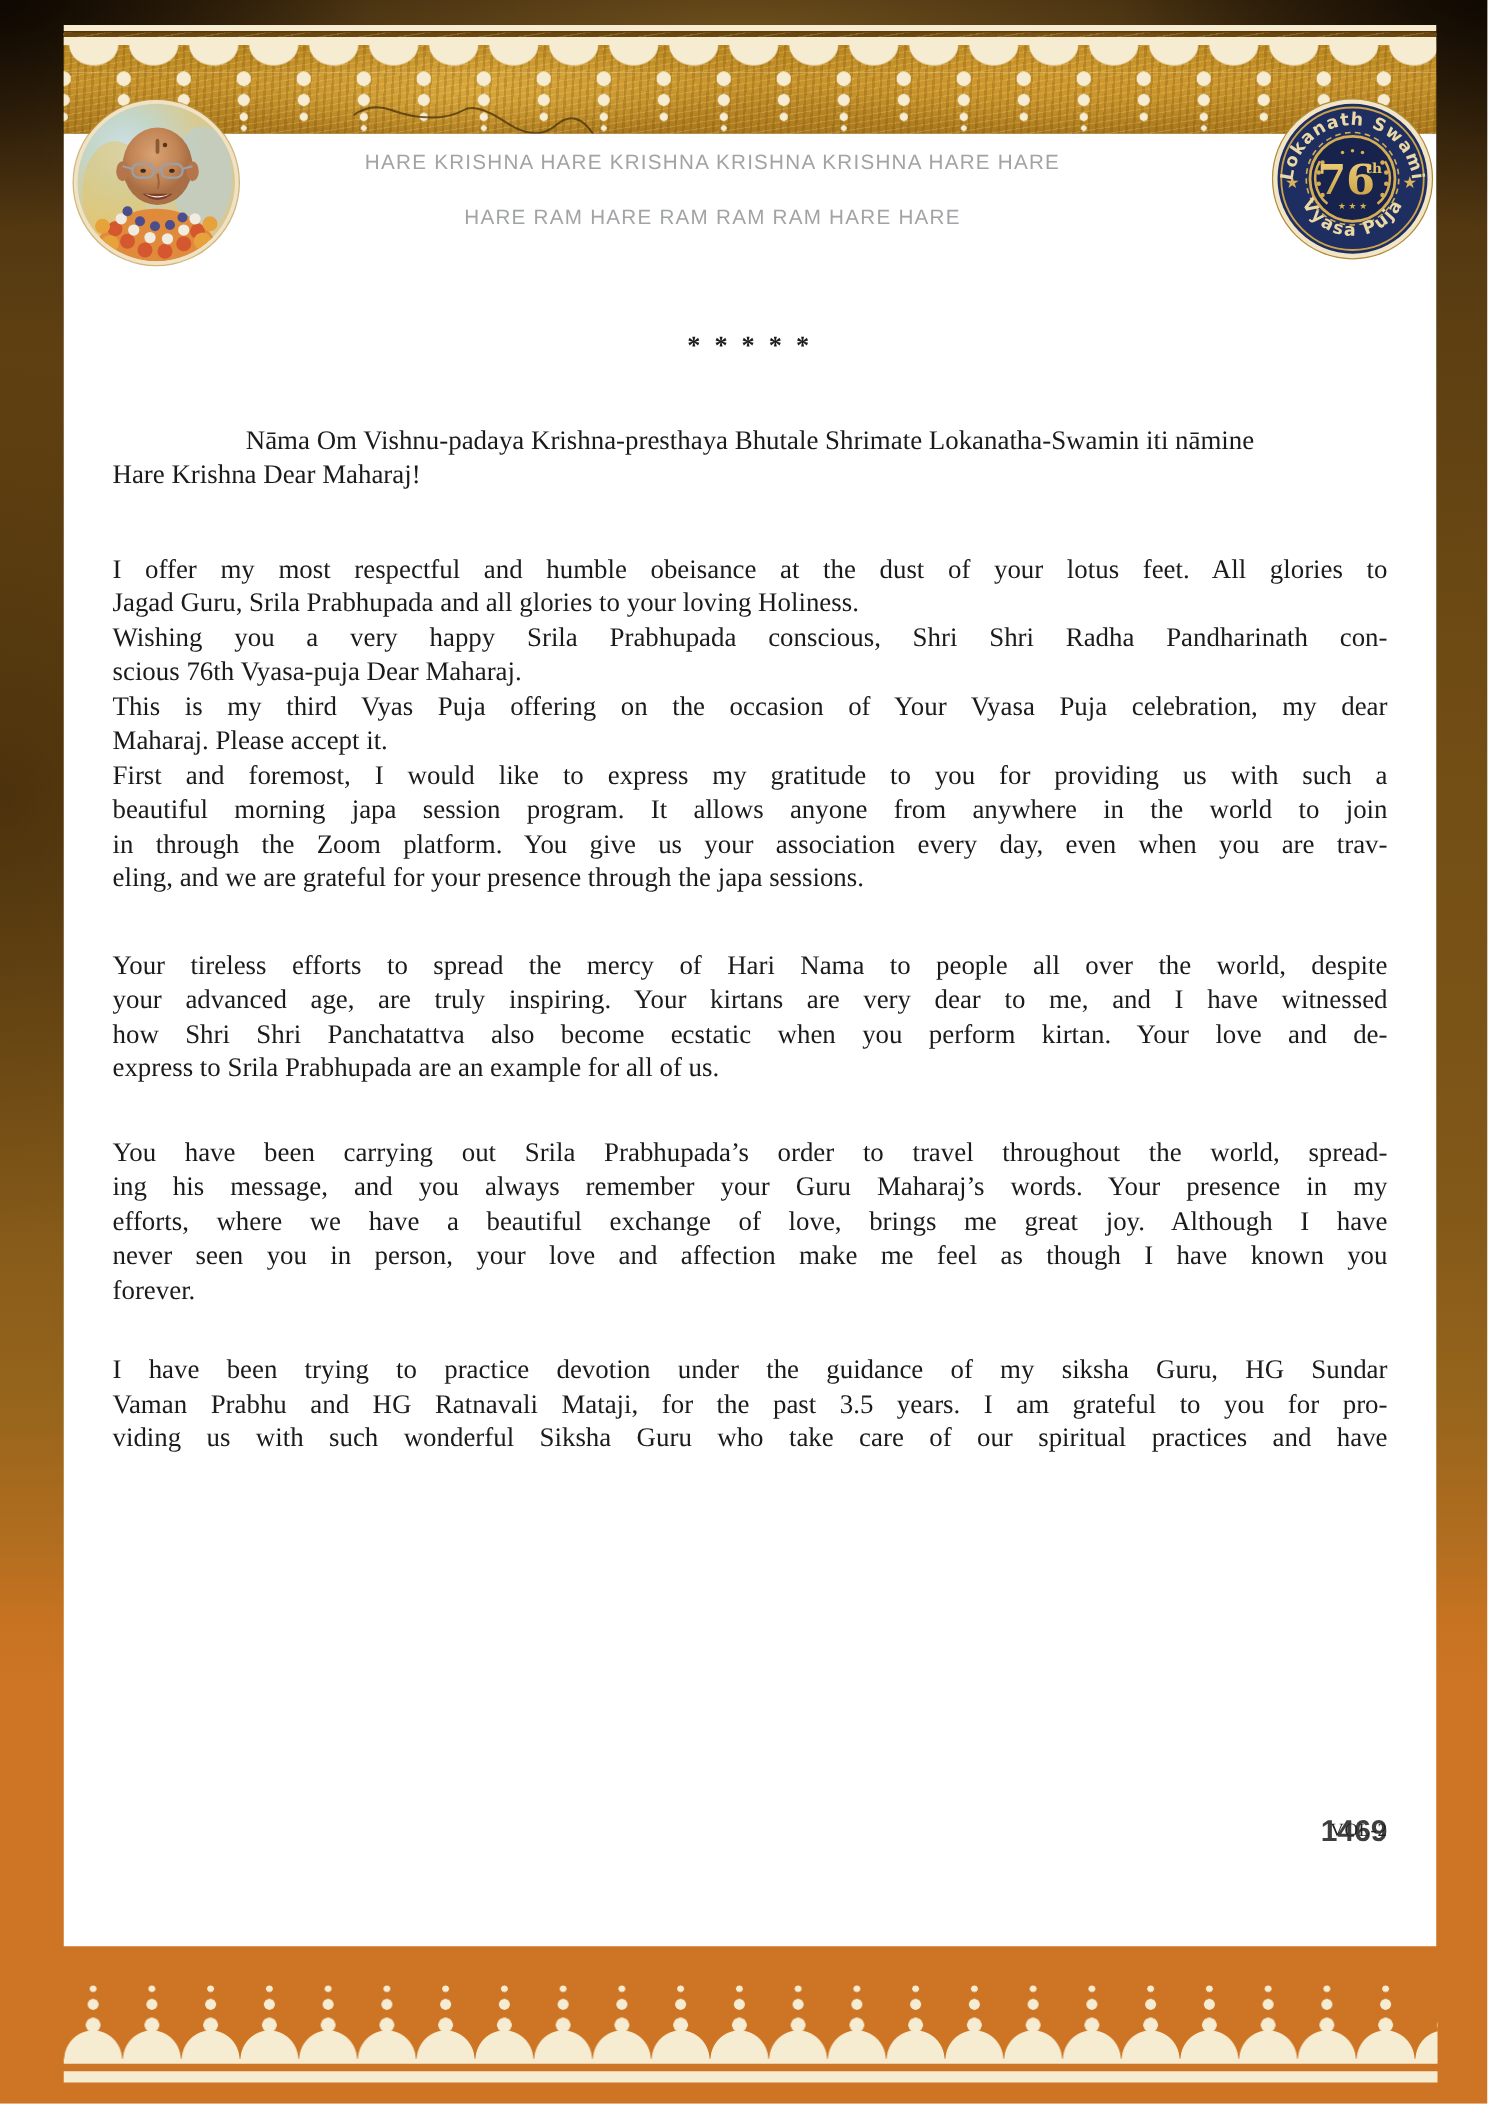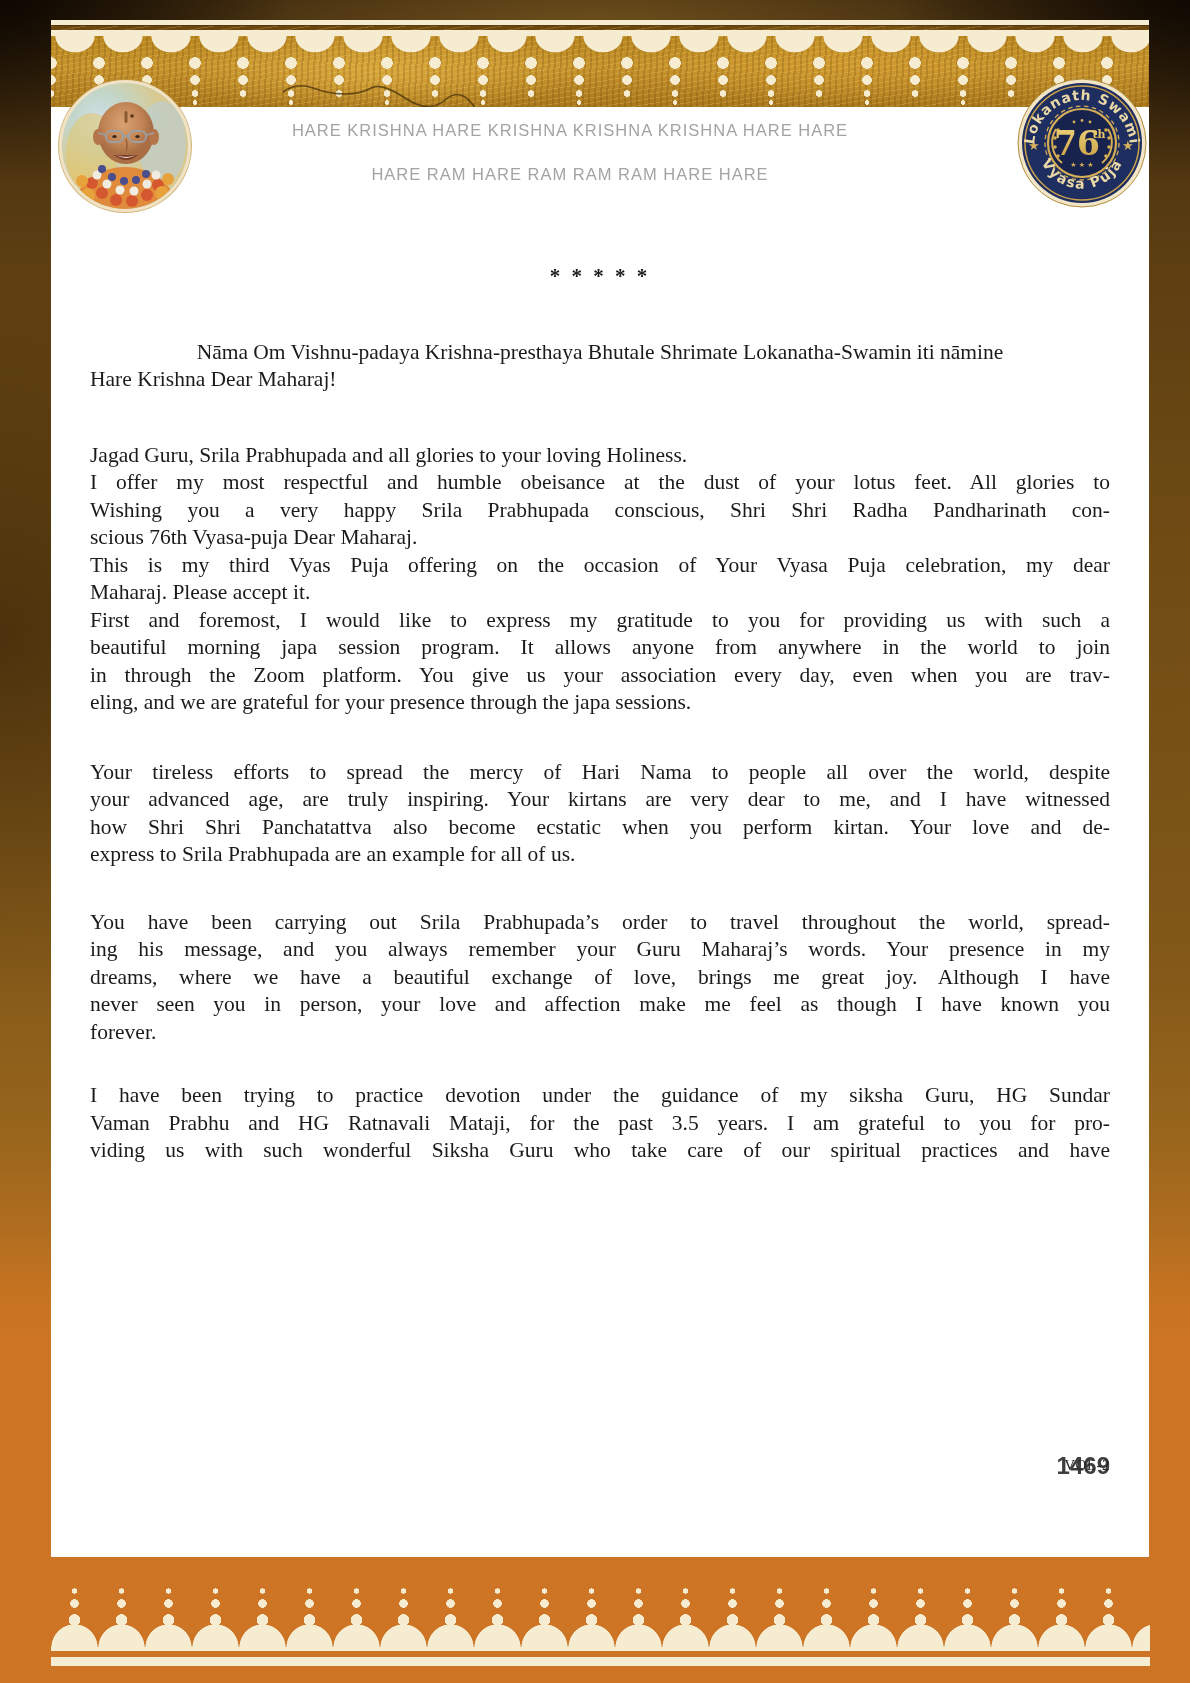--- a/index.html
+++ b/index.html
@@ -232,22 +232,22 @@
 
   <div class="mantra m1">HARE KRISHNA HARE KRISHNA KRISHNA KRISHNA HARE HARE</div>
   <div class="mantra m2">HARE RAM HARE RAM RAM RAM HARE HARE</div>
 
   <div class="textcol">
     <div class="stars">* * * * *</div>
     <div class="invocation">Nāma Om Vishnu-padaya Krishna-presthaya Bhutale Shrimate Lokanatha-Swamin iti nāmine</div>
     <div class="salutation">Hare Krishna Dear Maharaj!</div>
     <div class="paras" id="paras">
         <div class="para">
+          <div class="pline">I offer my most respectful and humble obeisance at the dust of your lotus feet. All glories to</div>
           <div class="pline plast">Jagad Guru, Srila Prabhupada and all glories to your loving Holiness.</div>
-          <div class="pline">I offer my most respectful and humble obeisance at the dust of your lotus feet. All glories to</div>
         </div>
         <div class="para">
           <div class="pline">Wishing you a very happy Srila Prabhupada conscious, Shri Shri Radha Pandharinath con-</div>
           <div class="pline plast">scious 76th Vyasa-puja Dear Maharaj.</div>
         </div>
         <div class="para">
           <div class="pline">This is my third Vyas Puja offering on the occasion of Your Vyasa Puja celebration, my dear</div>
           <div class="pline plast">Maharaj. Please accept it.</div>
         </div>
         <div class="para">
@@ -258,21 +258,21 @@
         </div>
         <div class="para">
           <div class="pline">Your tireless efforts to spread the mercy of Hari Nama to people all over the world, despite</div>
           <div class="pline">your advanced age, are truly inspiring. Your kirtans are very dear to me, and I have witnessed</div>
           <div class="pline">how Shri Shri Panchatattva also become ecstatic when you perform kirtan. Your love and de-</div>
           <div class="pline plast">express to Srila Prabhupada are an example for all of us.</div>
         </div>
         <div class="para">
           <div class="pline">You have been carrying out Srila Prabhupada’s order to travel throughout the world, spread-</div>
           <div class="pline">ing his message, and you always remember your Guru Maharaj’s words. Your presence in my</div>
-          <div class="pline">dreams, where we have a beautiful exchange of love, brings me great joy. Although I have</div>
+          <div class="pline">efforts, where we have a beautiful exchange of love, brings me great joy. Although I have</div>
           <div class="pline">never seen you in person, your love and affection make me feel as though I have known you</div>
           <div class="pline plast">forever.</div>
         </div>
         <div class="para">
           <div class="pline">I have been trying to practice devotion under the guidance of my siksha Guru, HG Sundar</div>
           <div class="pline">Vaman Prabhu and HG Ratnavali Mataji, for the past 3.5 years. I am grateful to you for pro-</div>
           <div class="pline">viding us with such wonderful Siksha Guru who take care of our spiritual practices and have</div>
         </div>
       </div>
   </div>

